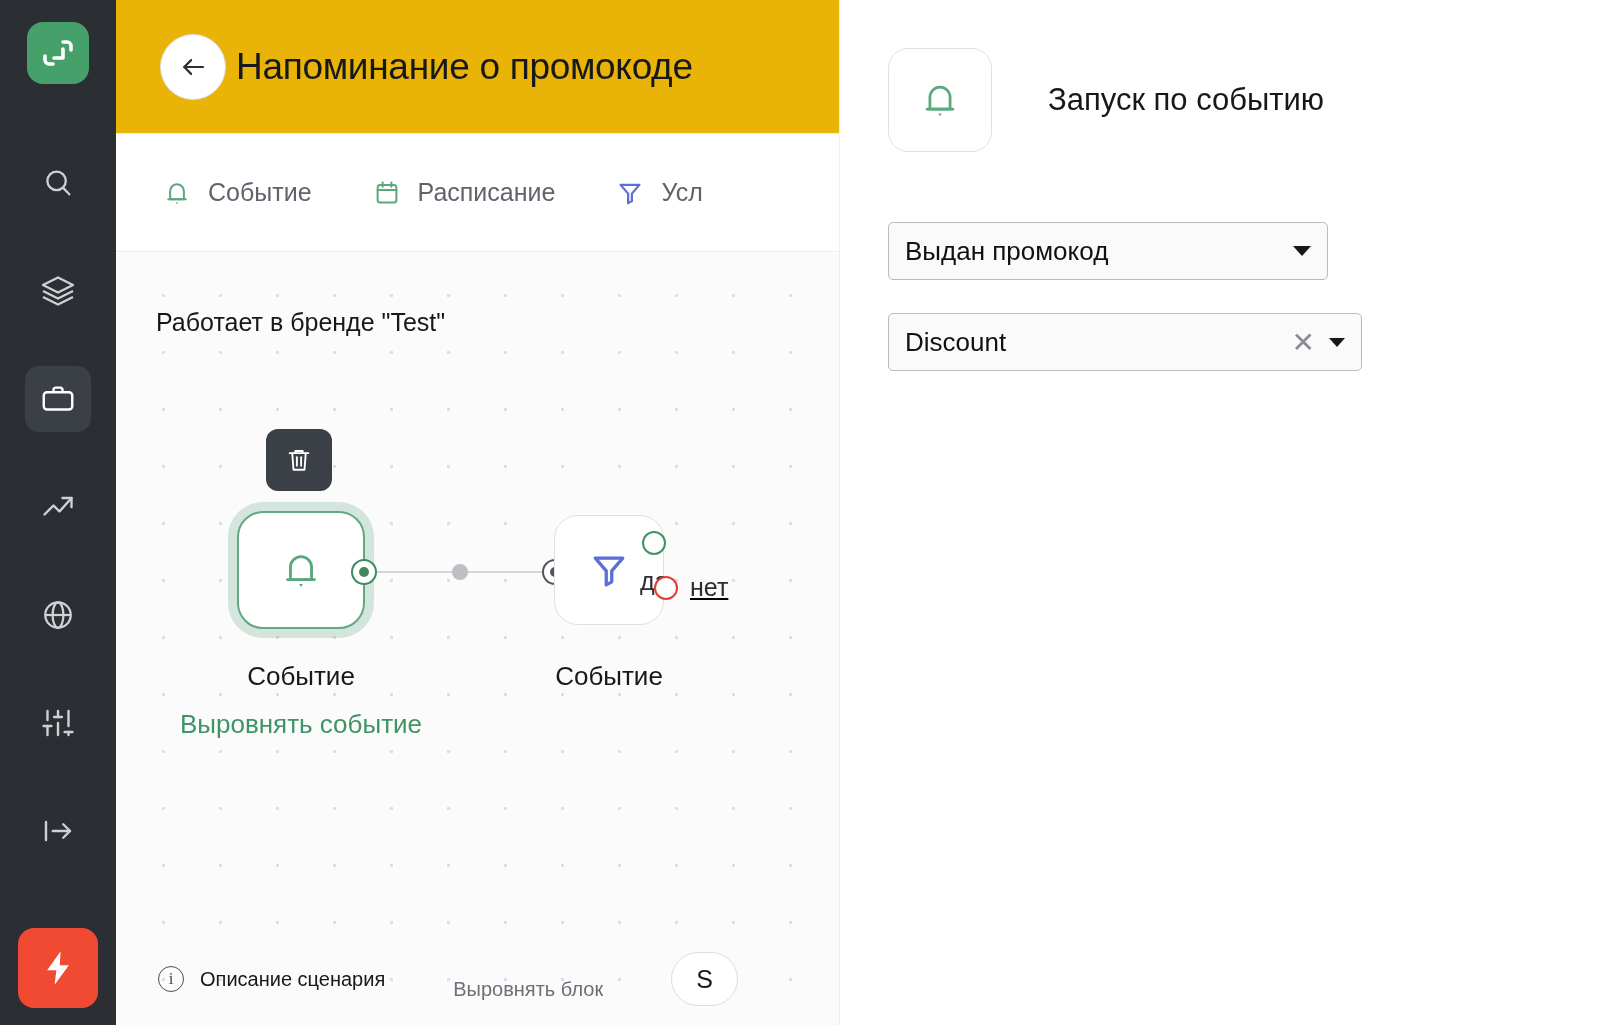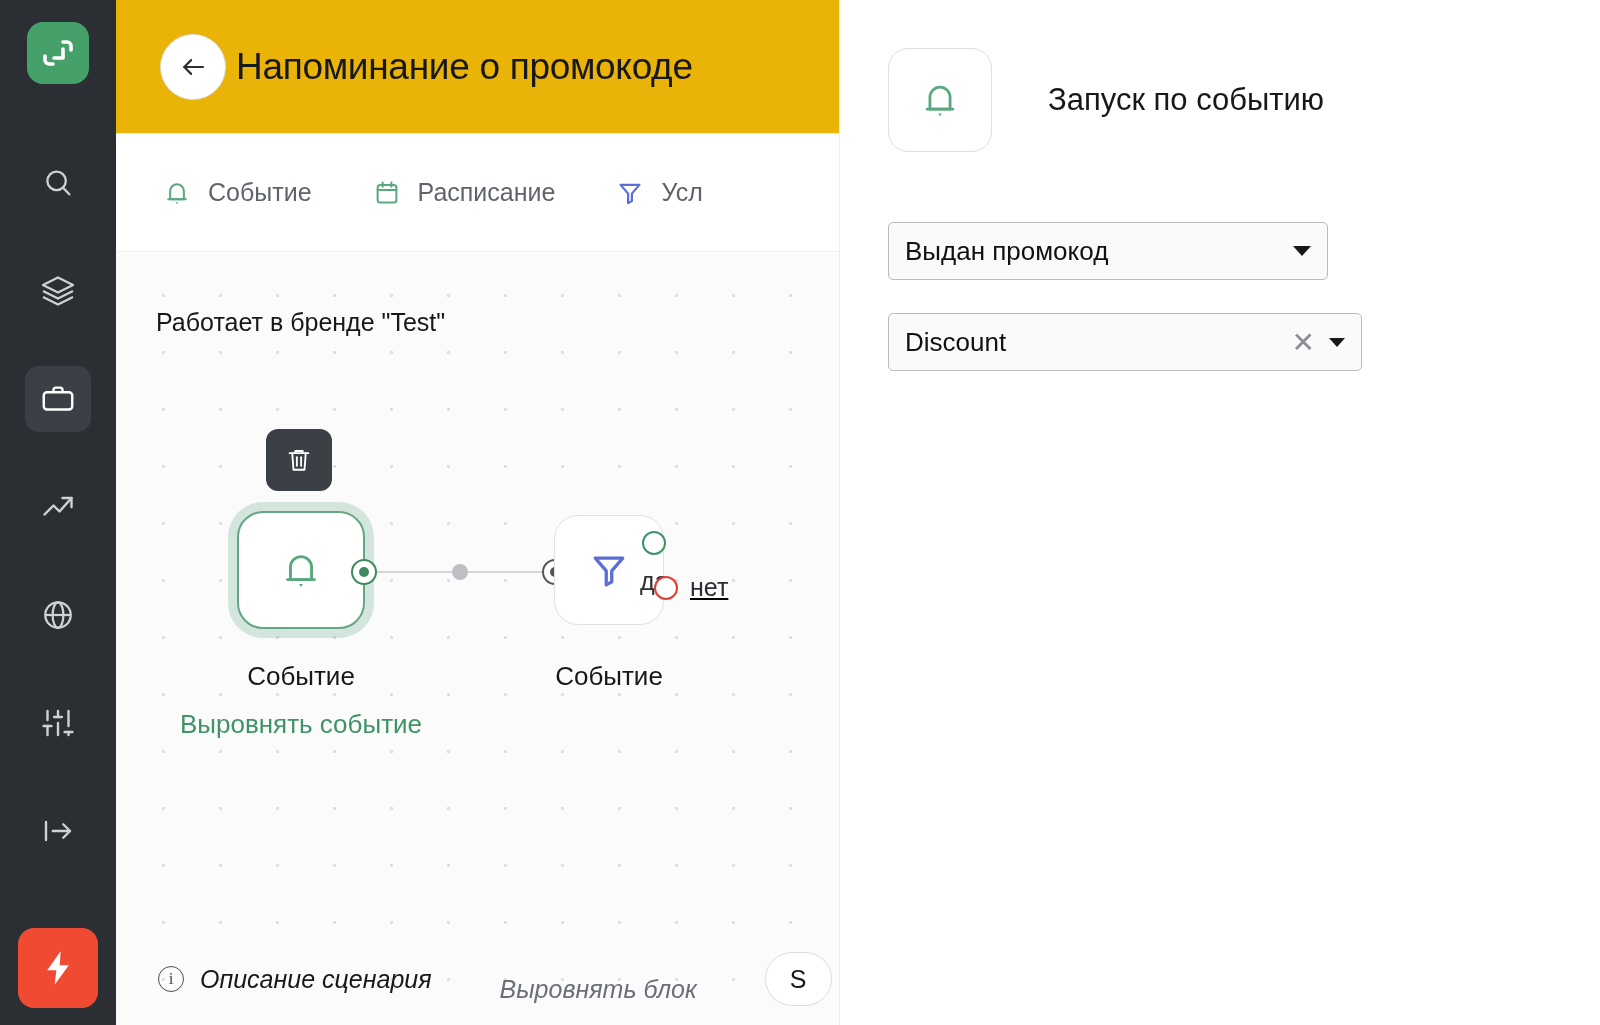--- a/index.html
+++ b/index.html
@@ -136,21 +136,21 @@
   .ns-event { left: 60px; top: 456px; width: 250px; }
   .nt-cond  { left: 378px; top: 408px; width: 230px; }
   .ns-cond  { left: 358px; top: 456px; width: 272px; }
 
   .canvas-footer {
     position: absolute; left: 0; bottom: 0; width: 724px; height: 92px;
     display: flex; align-items: center; padding-left: 42px; gap: 68px;
     white-space: nowrap;
   }
   .footer-item { display: flex; align-items: center; gap: 16px; cursor: pointer; }
-  .footer-label { font-size: 25px; color: #17181a; font-style: italic; }
+  .footer-label { font-size: 20px; color: #17181a; }
   .footer-label.muted { color: #6b6f77; margin-top: 20px; }
   .info-icon {
     width: 26px; height: 26px; border-radius: 50%; border: 1.8px solid #4a4d53;
     display: flex; align-items: center; justify-content: center;
     font-size: 17px; color: #4a4d53; font-family: "Liberation Serif", serif;
   }
   .pill {
     height: 54px; border: 1px solid #dcdde0; border-radius: 27px;
     background: #fff; display: flex; align-items: center;
     padding: 0 24px; font-size: 25px; color: #17181a; cursor: pointer;

